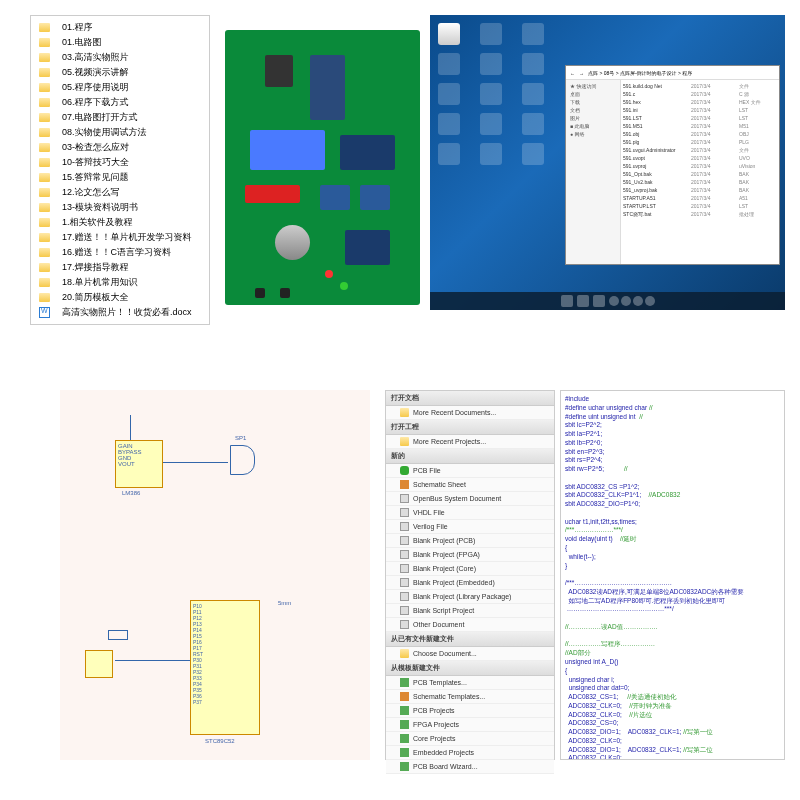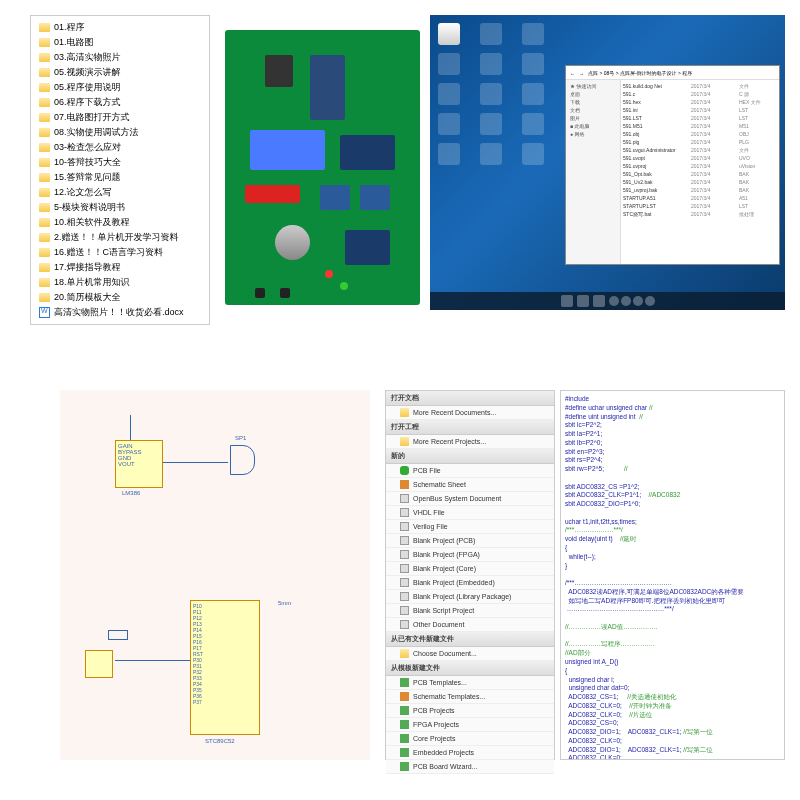--- a/index.html
+++ b/index.html
@@ -1,21 +1,21 @@
 <!DOCTYPE html>
 <html><head>
 <meta charset="utf-8">
 <style>
 *{margin:0;padding:0;box-sizing:border-box;font-family:"Microsoft YaHei",sans-serif}
 body{width:800px;height:800px;background:#fff;position:relative}
 .panel{position:absolute;border:1px solid #ccc}
 
 
 .folders{left:30px;top:15px;width:180px;background:#fff;padding:4px}
-.folder-item{display:flex;align-items:center;font-size:9px;padding:1px 4px;gap:4px}
+.folder-item{display:flex;align-items:center;font-size:9px;padding:1px 4px;gap:12px}
 .folder-icon{width:11px;height:9px;background:linear-gradient(#ffe9a8,#f6c94a);border-radius:1px;flex-shrink:0}
 .doc-icon{width:11px;height:11px;background:#fff;border:1px solid #2b7cd3;flex-shrink:0;position:relative}
 .doc-icon::after{content:"W";color:#2b7cd3;font-size:7px;position:absolute;top:-1px;left:1px}
 
 
 .pcb{left:225px;top:30px;width:195px;height:275px;background:#0a8a3a;border:none;border-radius:3px}
 .pcb-grid{position:absolute;inset:5px;background-image:radial-gradient(circle,#0d6b2e 0.5px,transparent 0.5px);background-size:4px 4px}
 .chip{position:absolute;background:#1a2838;border-radius:2px}
 .chip.mcu{top:25px;left:85px;width:35px;height:65px;background:#2a4a7a}
 .chip.usb{top:25px;left:40px;width:28px;height:32px;background:#333}
@@ -123,29 +123,29 @@
       <div class="folder-item">
         <span class="folder-icon"></span>
         <span>15.答辩常见问题</span>
       </div>
       <div class="folder-item">
         <span class="folder-icon"></span>
         <span>12.论文怎么写</span>
       </div>
       <div class="folder-item">
         <span class="folder-icon"></span>
-        <span>5-模块资料说明书</span>
-      </div>
-      <div class="folder-item">
-        <span class="folder-icon"></span>
-        <span>10.相关软件及教程</span>
-      </div>
-      <div class="folder-item">
-        <span class="folder-icon"></span>
-        <span>2.赠送！！单片机开发学习资料</span>
+        <span>13-模块资料说明书</span>
+      </div>
+      <div class="folder-item">
+        <span class="folder-icon"></span>
+        <span>1.相关软件及教程</span>
+      </div>
+      <div class="folder-item">
+        <span class="folder-icon"></span>
+        <span>17.赠送！！单片机开发学习资料</span>
       </div>
       <div class="folder-item">
         <span class="folder-icon"></span>
         <span>16.赠送！！C语言学习资料</span>
       </div>
       <div class="folder-item">
         <span class="folder-icon"></span>
         <span>17.焊接指导教程</span>
       </div>
       <div class="folder-item">

